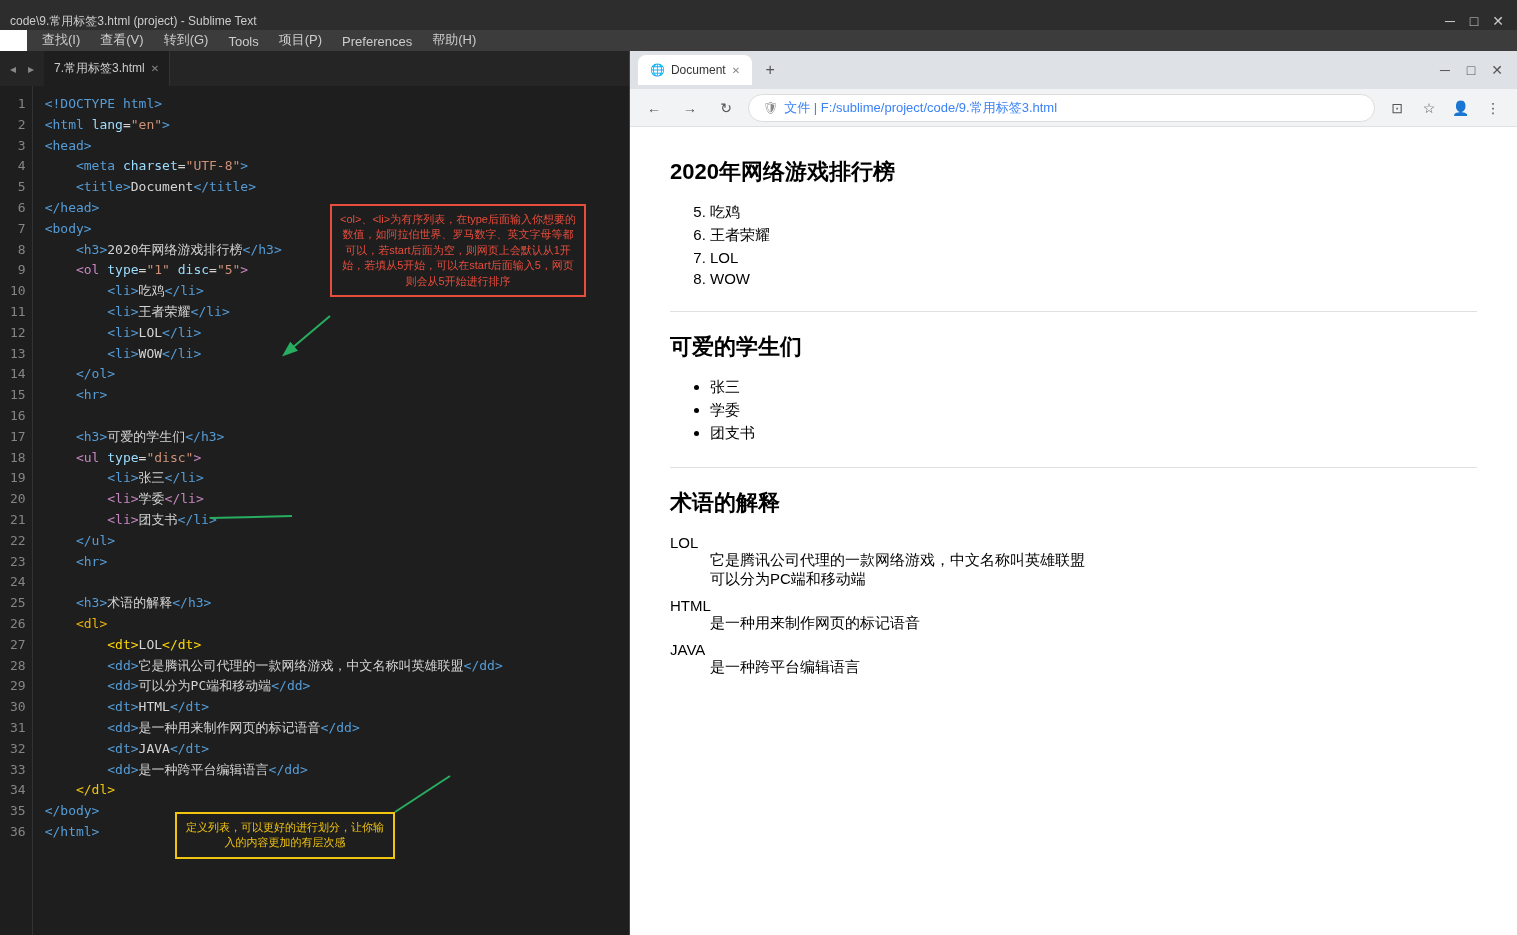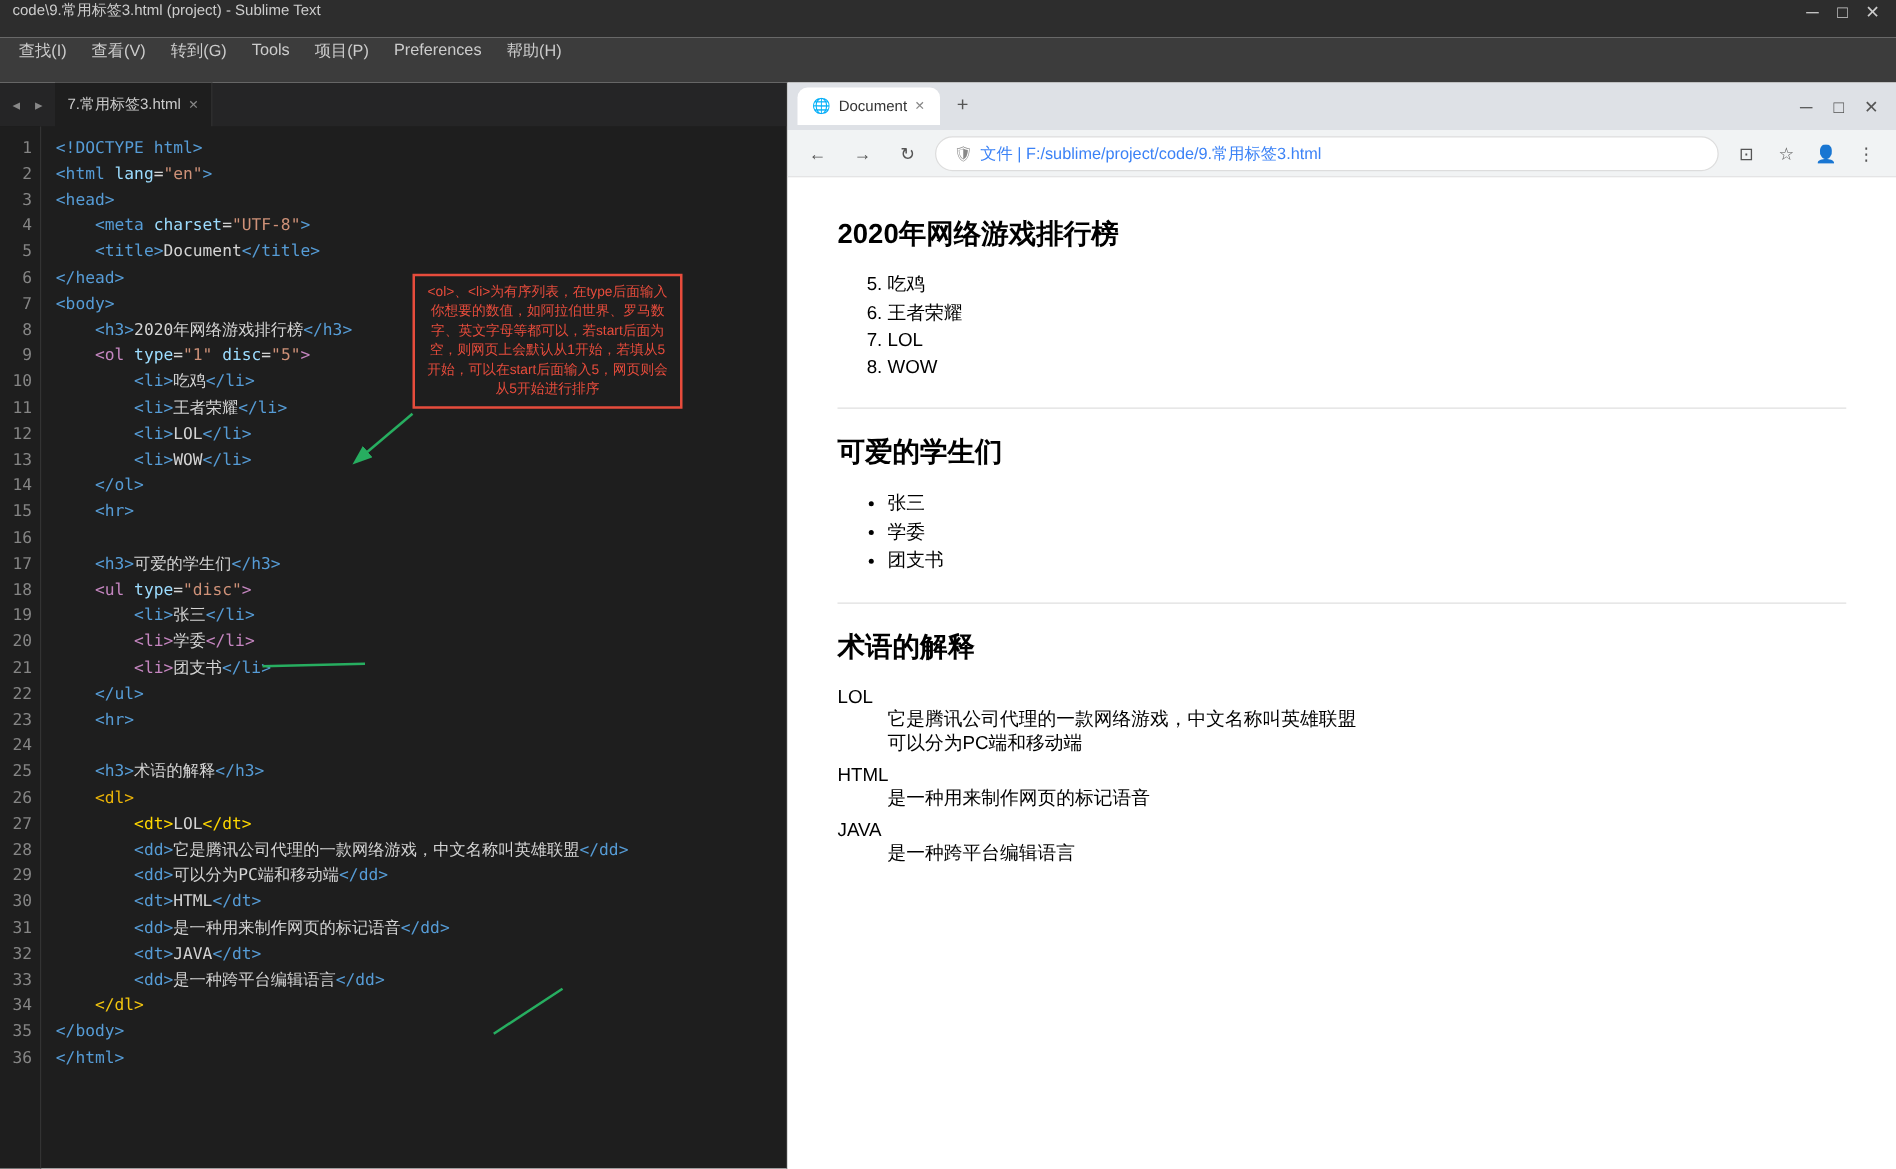--- a/index.html
+++ b/index.html
@@ -1,31 +1,31 @@
 <!DOCTYPE html>
 <html><head>
   <meta charset="utf-8">
   <style>
     * { margin: 0; padding: 0; box-sizing: border-box; }
     body { font-family: 'Segoe UI', Arial, sans-serif; display: flex; flex-direction: column; width: 1517px; height: 935px; overflow: hidden; background: #fff; }
 
     
     .title-bar {
-      display: flex; align-items: flex-start; justify-content: space-between;
+      display: flex; align-items: flex-end; justify-content: space-between;
       background: #2d2d2d; color: #ccc; height: 30px; padding: 0 10px;
       font-size: 12px; flex-shrink: 0;
     }
     .title-bar-left { display: flex; align-items: center; gap: 8px; }
     .title-bar-controls { display: flex; gap: 6px; }
     .title-bar-btn { width: 18px; height: 18px; background: none; border: none; color: #ccc; cursor: pointer; font-size: 14px; display: flex; align-items: center; justify-content: center; }
 
     
     .menu-bar {
-      display: flex; align-items: flex-start; background: #3c3c3c; color: #ccc;
-      height: 36px; padding: 0 5px; flex-shrink: 0; font-size: 13px;
+      display: flex; align-items: flex-end; background: #3c3c3c; color: #ccc;
+      height: 21px; padding: 0 5px; flex-shrink: 0; font-size: 13px; margin-left: 27px;
     }
     .menu-item { padding: 2px 10px; cursor: pointer; }
 
     
     .main-layout { display: flex; flex: 1; overflow: hidden; }
 
     
     .editor-pane {
       width: 630px; flex-shrink: 0;
       background: #1e1e1e; display: flex; flex-direction: column;
@@ -201,25 +201,28 @@
         <span class="kw">&lt;dd&gt;</span><span class="text">它是腾讯公司代理的一款网络游戏，中文名称叫英雄联盟</span><span class="kw">&lt;/dd&gt;</span>
         <span class="kw">&lt;dd&gt;</span><span class="text">可以分为PC端和移动端</span><span class="kw">&lt;/dd&gt;</span>
         <span class="kw">&lt;dt&gt;</span><span class="text">HTML</span><span class="kw">&lt;/dt&gt;</span>
         <span class="kw">&lt;dd&gt;</span><span class="text">是一种用来制作网页的标记语音</span><span class="kw">&lt;/dd&gt;</span>
         <span class="kw">&lt;dt&gt;</span><span class="text">JAVA</span><span class="kw">&lt;/dt&gt;</span>
         <span class="kw">&lt;dd&gt;</span><span class="text">是一种跨平台编辑语言</span><span class="kw">&lt;/dd&gt;</span>
     <span style="color:#f1c40f;">&lt;/dl&gt;</span>
 <span class="kw">&lt;/body&gt;</span>
 <span class="kw">&lt;/html&gt;</span></div>
 
-      <div class="annotation ann-red" style="top: 118px; left: 330px; width: 216px; border-color:#e74c3c; color:#e74c3c;">
+      <div class="annotation ann-red" style="top: 118px; left: 330px; width: 256px; border-color:#e74c3c; color:#e74c3c;">
         <span>&lt;ol&gt;、&lt;li&gt;为有序列表，在type后面输入你想要的数值，如阿拉伯世界、罗马数字、英文字母等都可以，若start后面为空，则网页上会默认从1开始，若填从5开始，可以在start后面输入5，网页则会从5开始进行排序</span>
       </div>
 
 
+      <div class="annotation ann-yellow" style="top: 726px; left: 175px; width: 220px; border-color:#f1c40f; color:#f1c40f;">
+        <span>定义列表，可以更好的进行划分，让你输入的内容更加的有层次感</span>
+      </div>
 
       <svg class="arrows-overlay" style="position:absolute;top:0;left:0;width:100%;height:800px;pointer-events:none;">
 
         <line x1="330" y1="230" x2="285" y2="268" stroke="#27ae60" stroke-width="2" marker-end="url(#arrowhead-green)"></line>
 
         <line x1="292" y1="430" x2="210" y2="432" stroke="#27ae60" stroke-width="2"></line>
 
         <line x1="395" y1="726" x2="450" y2="690" stroke="#27ae60" stroke-width="2"></line>
         <defs>
           <marker id="arrowhead-green" markerWidth="8" markerHeight="6" refX="6" refY="3" orient="auto">

